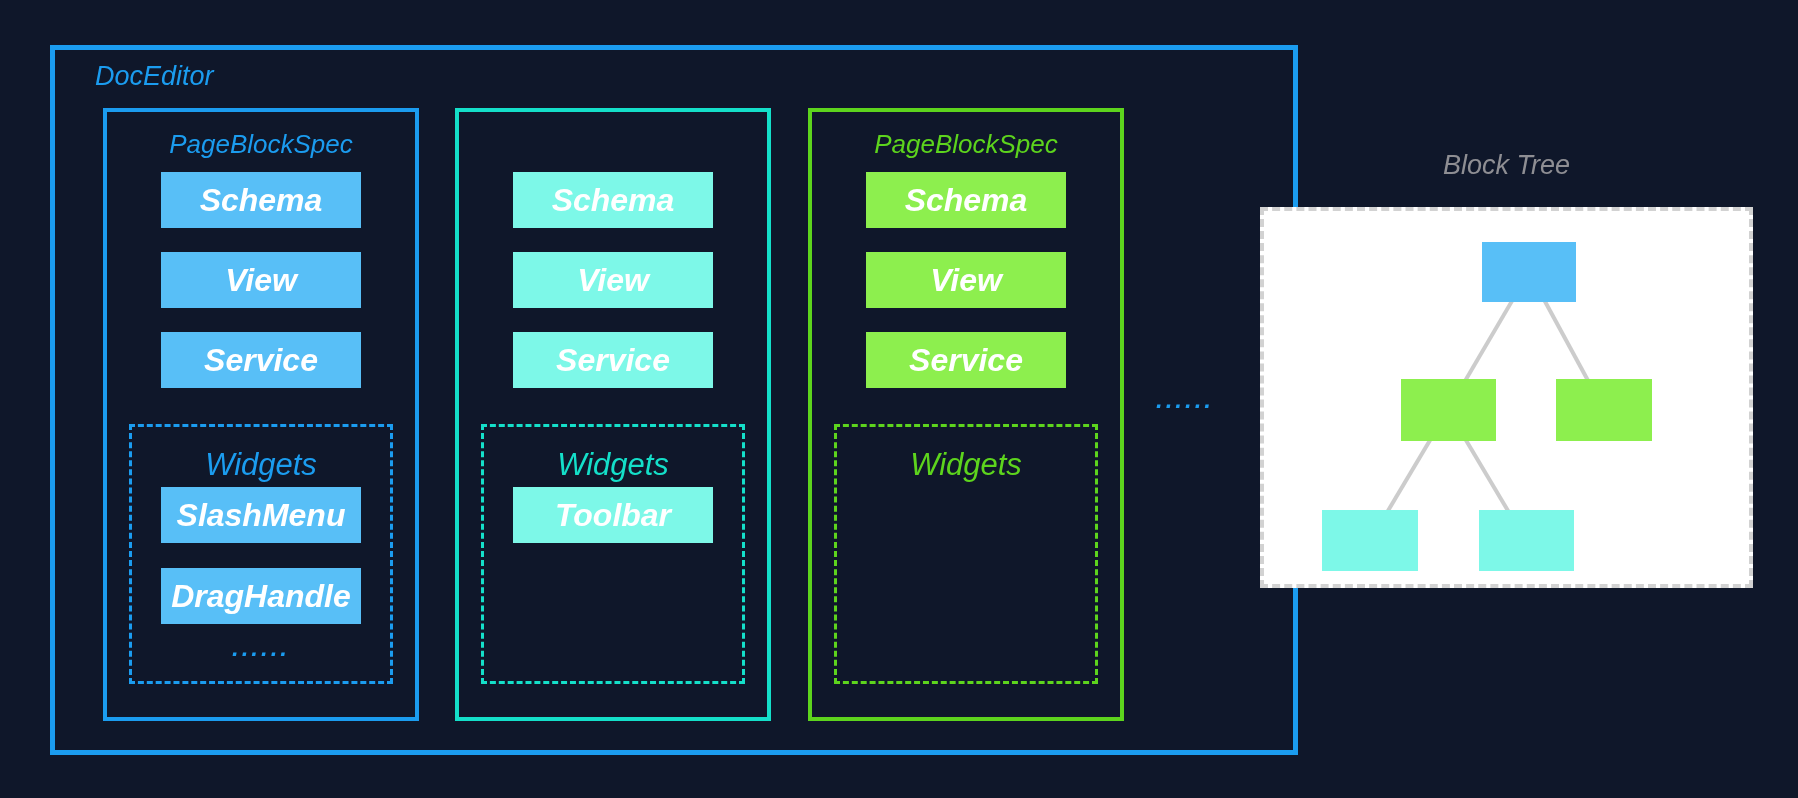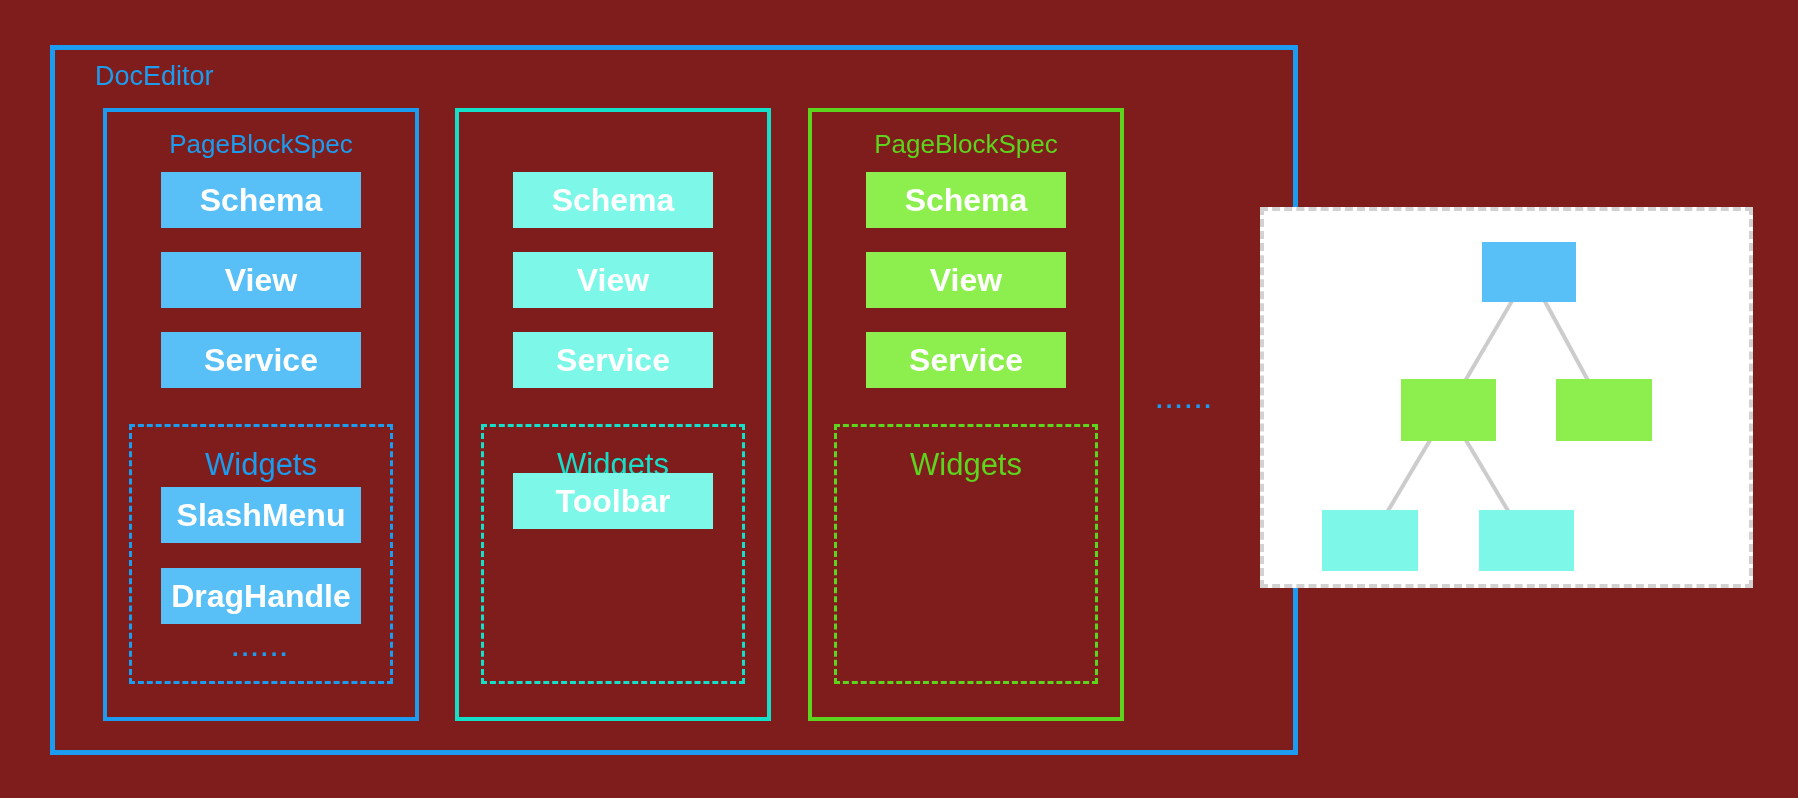--- a/index.html
+++ b/index.html
@@ -1,22 +1,23 @@
 <!DOCTYPE html>
 <html style="--blue: #1b9cef; --blue_fill: #58bff7; --cyan: #14dfc9; --cyan_fill: #7df8e8; --green: #5dd41d; --green_fill: #8def4e; --gray_text: #8e8e93; --gray_dash: #d2d2d2; --gray_line: #cccccc;"><head>
 <meta charset="utf-8">
 <style>
   html, body { margin: 0; padding: 0; background: #ffffff; }
   body { font-family: "Liberation Sans", sans-serif; }
   .canvas {
     position: relative;
     width: 1798px;
     height: 798px;
-    background: #7f1d1d;
+    background: #0f172a;
     overflow: hidden;
+    font-style: italic;
   }
 
   
   .doc-editor {
     position: absolute;
     left: 50px; top: 45px;
     width: 1248px; height: 710px;
     border: 5px solid var(--blue);
     box-sizing: border-box;
   }
@@ -144,37 +145,38 @@
         <div class="dots">......</div>
       </div>
     </div>
 
     <div class="spec-col col-cyan" style="left:400px">
       <div class="blk blk-cyan" style="top:60px">Schema</div>
       <div class="blk blk-cyan" style="top:140px">View</div>
       <div class="blk blk-cyan" style="top:220px">Service</div>
       <div class="widgets">
         <div class="widgets-title">Widgets</div>
-        <div class="blk blk-cyan" style="top:46px">Toolbar</div>
+        <div class="blk blk-cyan" style="top:60px">Toolbar</div>
       </div>
     </div>
 
     <div class="spec-col col-green" style="left:753px">
       <div class="spec-title">PageBlockSpec</div>
       <div class="blk blk-green" style="top:60px">Schema</div>
       <div class="blk blk-green" style="top:140px">View</div>
       <div class="blk blk-green" style="top:220px">Service</div>
       <div class="widgets">
         <div class="widgets-title">Widgets</div>
       </div>
     </div>
   </div>
 
   <div class="more-dots dots">......</div>
 
+  <div class="tree-label">Block Tree</div>
 
   <div class="tree-box">
     <svg viewBox="0 0 485 373">
       <line class="edge" x1="265" y1="61" x2="184" y2="199"></line>
       <line class="edge" x1="265" y1="61" x2="340" y2="199"></line>
       <line class="edge" x1="184" y1="199" x2="106" y2="330"></line>
       <line class="edge" x1="184" y1="199" x2="262" y2="330"></line>
       <rect class="n-blue" x="218" y="31" width="94" height="60"></rect>
       <rect class="n-green" x="137" y="168" width="95" height="62"></rect>
       <rect class="n-green" x="292" y="168" width="96" height="62"></rect>

